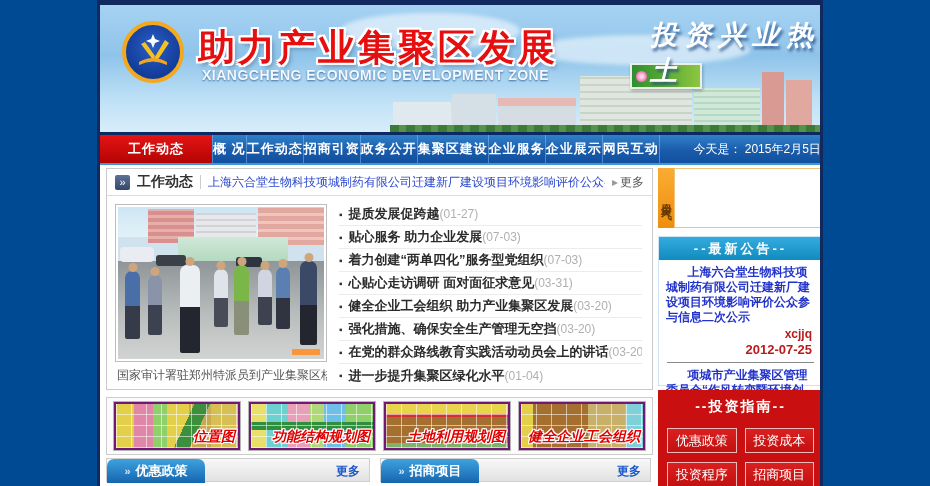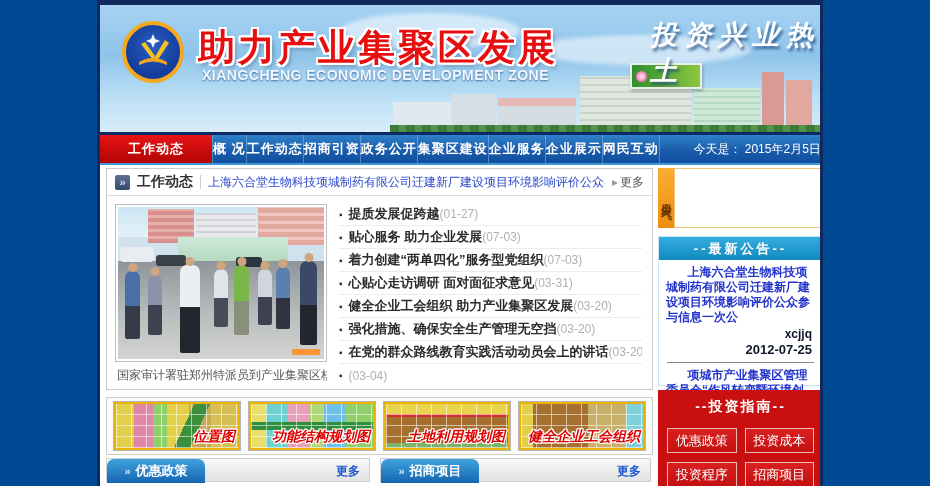--- a/index.html
+++ b/index.html
@@ -75,21 +75,21 @@
 
   .news-list { position:absolute; left:232px; right:10px; top:34px; }
   .news-row { display:flex; align-items:center; height:23px; border-bottom:1px solid #ececec; overflow:hidden; cursor:pointer; }
   .news-row:last-child { border-bottom:none; }
   .bullet { color:#333; font-size:10px; margin-right:6px; }
   .news-link { color:#2b2b2b; font-size:13px; font-weight:bold; white-space:nowrap; }
   .news-date { color:#b0b0b0; font-size:12px; white-space:nowrap; }
 
   .maps-box { position:absolute; left:6px; top:232px; width:547px; height:58px; border:1px solid #ccc;
               background:#fbfbfb; display:flex; gap:7px; padding:4px 6px; align-items:center; }
-  .map-frame { flex:1; background:#eab308; padding:2px; border:1px solid #b5b5b5; height:50px; cursor:pointer;text-align:right; }
+  .map-frame { flex:1; background:#701a75; padding:2px; border:1px solid #b5b5b5; height:50px; cursor:pointer;text-align:right; }
   .map-art { position:relative; height:44px; }
   .map-label { position:absolute; right:3px; bottom:2px; font-size:14px; font-weight:bold; font-style:italic; color:#e00000;
                text-shadow:-1px -1px 0 #fff,1px -1px 0 #fff,-1px 1px 0 #fff,1px 1px 0 #fff,0 1px 0 #fff,1px 0 0 #fff,-1px 0 0 #fff,0 -1px 0 #fff; white-space:nowrap; }
   .grid-overlay { position:absolute; inset:0;
       background:repeating-linear-gradient(90deg,rgba(255,255,255,.55) 0 1px,transparent 1px 15px),
                  repeating-linear-gradient(0deg,rgba(255,255,255,.55) 0 1px,transparent 1px 11px); }
   .art1 { background:linear-gradient(115deg,transparent 55%,#3c8f3c 55% 66%,transparent 66%),
           linear-gradient(90deg,#e3cf49 0 15%,#e087a8 15% 30%,#8fd06a 30% 42%,#e3cf49 42% 60%,#c9a94f 60% 78%,#d6bf55 78% 100%); }
   .art2 { background:linear-gradient(180deg,#e8d44d 0 22%,#d42f2f 22% 30%,#a5702f 30% 88%,#7fb36a 88% 100%); }
   .art3 { background:linear-gradient(180deg,transparent 40%,#2f8f3f 40% 58%,transparent 58%),
@@ -111,21 +111,21 @@
   .weather-tab { position:absolute; left:0; top:0; width:16px; height:60px;
                  background:linear-gradient(180deg,#f9ad32,#ef8d0e); color:#6b3a00; font-size:11px; font-weight:bold;
                  writing-mode:vertical-rl; letter-spacing:2px; display:flex; align-items:center; justify-content:center; cursor:pointer; }
   .weather-panel { position:absolute; left:16px; right:0; top:0; height:60px; background:#fff; border:1px solid #f0c27a; }
 
   .ann-box { position:absolute; left:558px; top:71px; width:165px; height:150px; background:#fff; border:1px solid #cfe4f2; }
   .ann-head { height:23px; background:linear-gradient(180deg,#35acdf,#118abf); color:#fff; font-size:13px; font-weight:bold;
               letter-spacing:3px; text-align:center; line-height:23px; }
   .ann-item { padding:5px 7px 2px 7px; color:#2233cc; font-size:12px; font-weight:bold; line-height:15px;
               text-indent:1.8em; cursor:pointer; }
-  .ann-meta { text-align:right; padding:0 10px; color:#0f172a; font-weight:bold; font-size:12px; line-height:15px; }
+  .ann-meta { text-align:right; padding:0 10px; color:#b91c1c; font-weight:bold; font-size:12px; line-height:15px; }
   .ann-date { font-size:13px; }
   .ann-div { border-top:1px solid #8a8a8a; margin:5px 8px 0 8px; }
 
   .invest-box { position:absolute; left:558px; top:225px; width:165px; height:261px; background:#c90f0f; overflow:hidden; }
   .invest-head { padding-top:8px; text-align:center; color:#fff; font-weight:bold; font-size:14px; letter-spacing:2px; }
   .invest-grid { margin:12px 9px 0 9px; display:grid; grid-template-columns:1fr 1fr; gap:9px 8px; }
   .invest-btn { height:25px; background:linear-gradient(180deg,#da2020,#c31010); border:1px solid #efb9b9; color:#fff;
                 font-size:13px; display:flex; align-items:center; justify-content:center; cursor:pointer; white-space:nowrap; }
 </style>
 </head>
@@ -243,21 +243,22 @@
           <span class="news-link">强化措施、确保安全生产管理无空挡</span>
           <span class="news-date">(03-20)</span>
         </div>
         <div class="news-row">
           <span class="bullet">▪</span>
           <span class="news-link">在党的群众路线教育实践活动动员会上的讲话</span>
           <span class="news-date">(03-20)</span>
         </div>
         <div class="news-row">
           <span class="bullet">▪</span>
-          <span class="news-date">(03-04)</span>
+          <span class="news-link">进一步提升集聚区绿化水平</span>
+          <span class="news-date">(01-04)</span>
         </div>
       </div>
     </div>
 
     <div class="maps-box">
       <div class="map-frame">
         <div class="map-art art1">
             <div class="grid-overlay"></div>
           <span class="map-label">位置图</span>
           </div>
@@ -301,21 +302,21 @@
       </div>
     </div>
 
     <div class="weather-box">
       <div class="weather-tab">今日天气</div>
       <div class="weather-panel"></div>
     </div>
 
     <div class="ann-box">
       <div class="ann-head">--最新公告--</div>
-      <div class="ann-item">上海六合堂生物科技项城制药有限公司迁建新厂建设项目环境影响评价公众参与信息一次公</div>
+      <div class="ann-item">上海六合堂生物科技项城制药有限公司迁建新厂建设项目环境影响评价公众参与信息二次公示</div>
       <div class="ann-meta">xcjjq</div>
       <div class="ann-meta ann-date">2012-07-25</div>
       <div class="ann-div"></div>
       <div class="ann-item">项城市产业集聚区管理委员会“作风转变暨环境创优”活动征求意见电话和电子信箱公示</div>
       <div class="ann-meta">xcjjq</div>
       <div class="ann-meta ann-date">2012-07-16</div>
     </div>
 
     <div class="invest-box">
       <div class="invest-head">--投资指南--</div>

